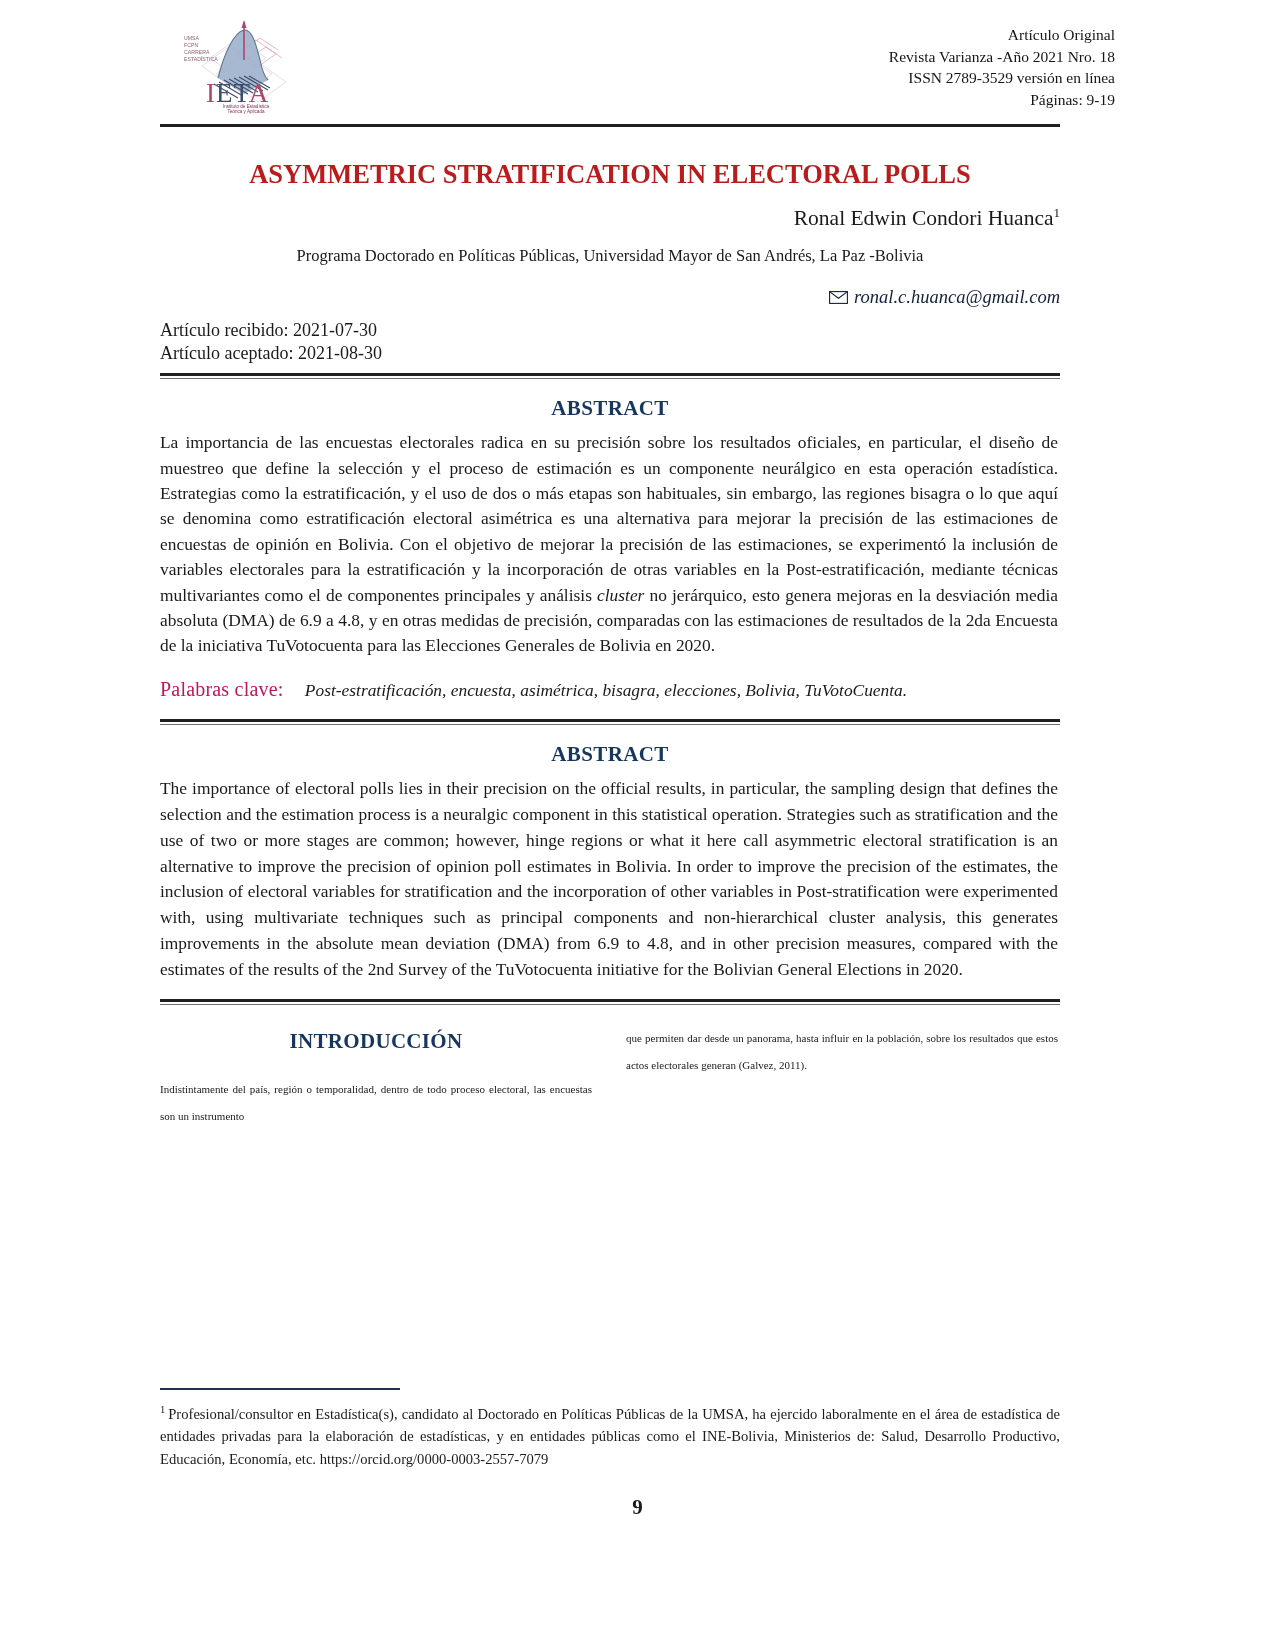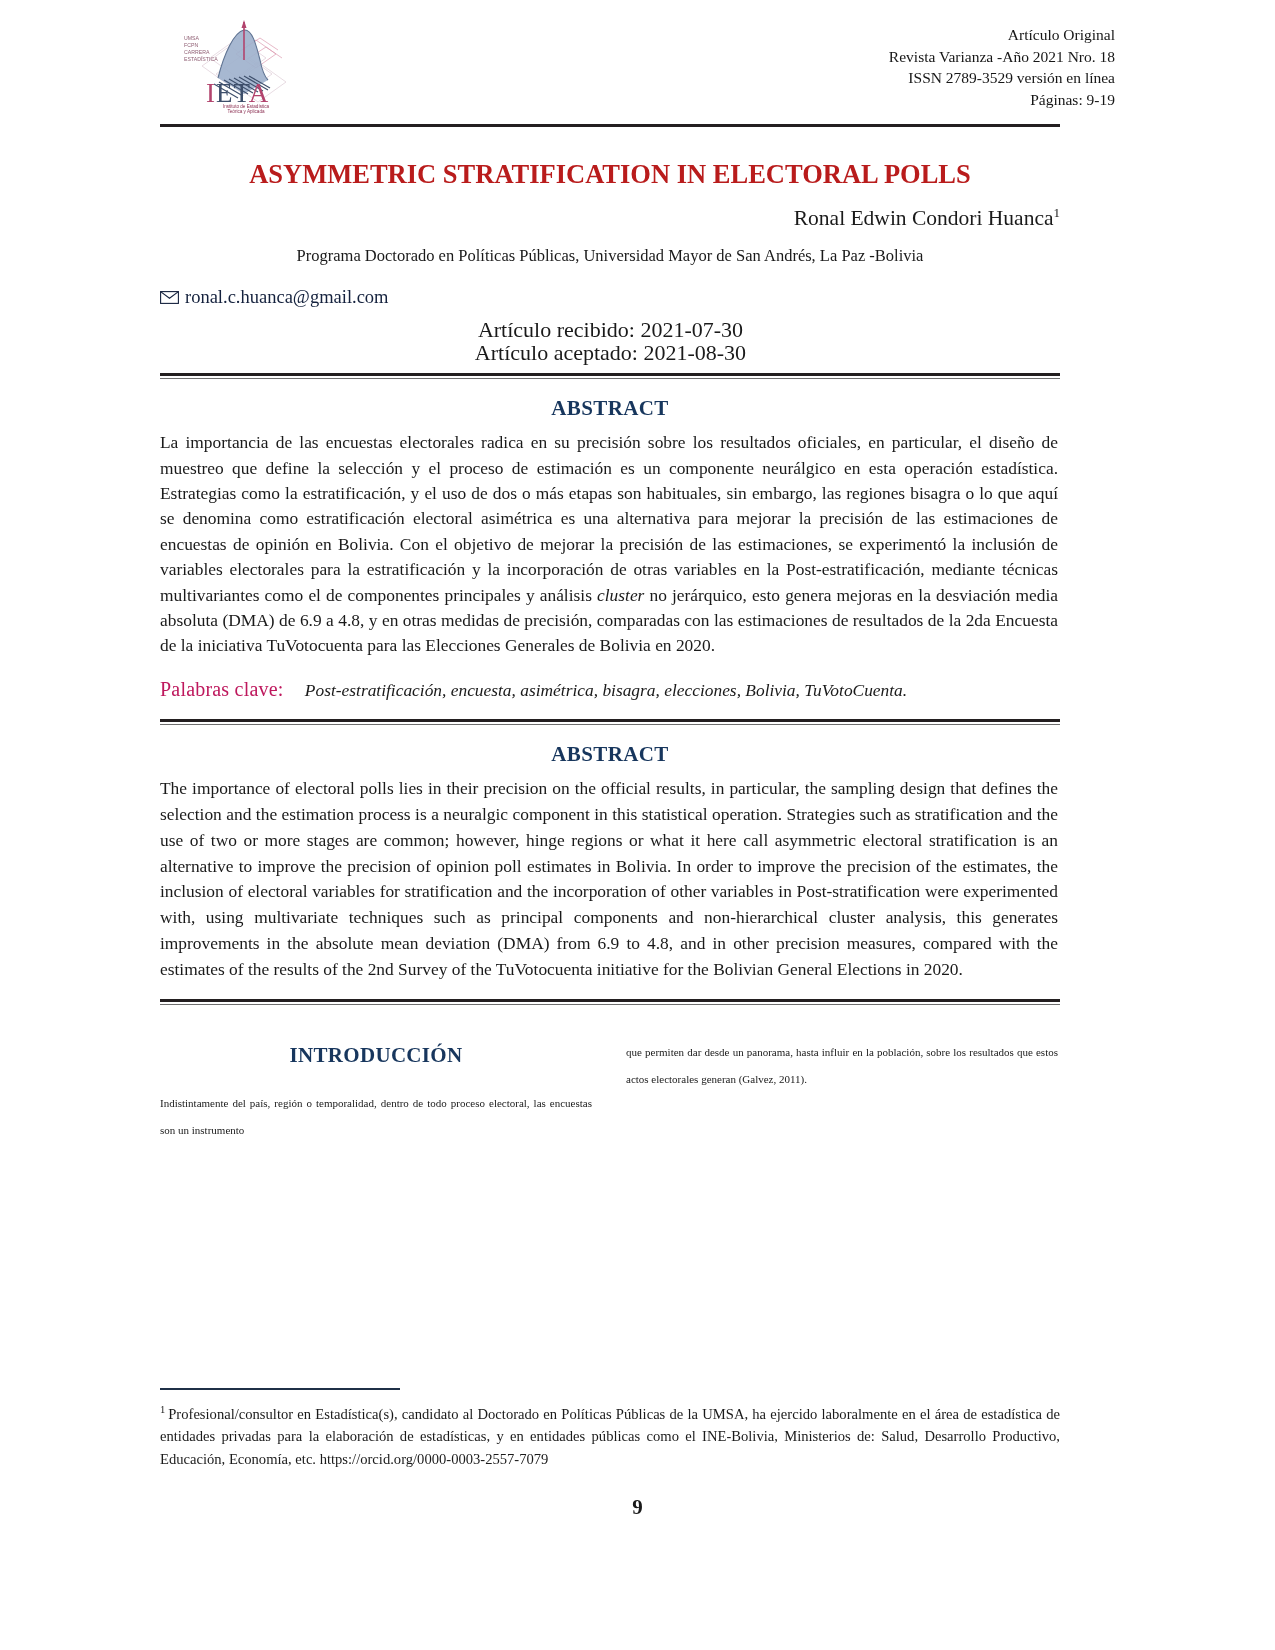--- a/index.html
+++ b/index.html
@@ -89,35 +89,36 @@
     margin-top: 8px;
   }
   .author sup { font-size: 13px; vertical-align: super; }
   .affiliation {
     text-align: center;
     font-size: 16.5px;
     line-height: 22px;
     margin-top: 13px;
   }
   .email-row {
-    text-align: left;
+    text-align: right;
     font-size: 18.5px;
+    font-style: italic;
     margin-top: 20px;
     color: #14213d;
   }
   .email-row .env {
     display: inline-block;
     vertical-align: -1px;
     margin-right: 6px;
   }
   .email-row .addr { color: #14213d; }
 
   .dates {
-    text-align: center;
-    font-size: 22px;
+    text-align: left;
+    font-size: 18px;
     line-height: 22.5px;
     margin-top: 10px;
     margin-right: -1px;
   }
 
   
   .sec-head {
     text-align: center;
     color: #17365d;
     font-weight: bold;
@@ -147,21 +148,21 @@
     letter-spacing: 0.2px;
   }
   .kw .kw-list { font-style: italic; margin-left: 17px; }
   .kw.en .kw-label { font-size: 19.5px; }
 
   .gap-a { height: 16px; }
   .gap-b { height: 16px; }
 
   
   .cols {
-    margin-top: 34px;
+    margin-top: 20px;
     display: flex;
     gap: 34px;
   }
   .col { width: 432px; }
   .col-head {
     text-align: center;
     color: #17365d;
     font-weight: bold;
     font-size: 21px;
     letter-spacing: 0.3px;

